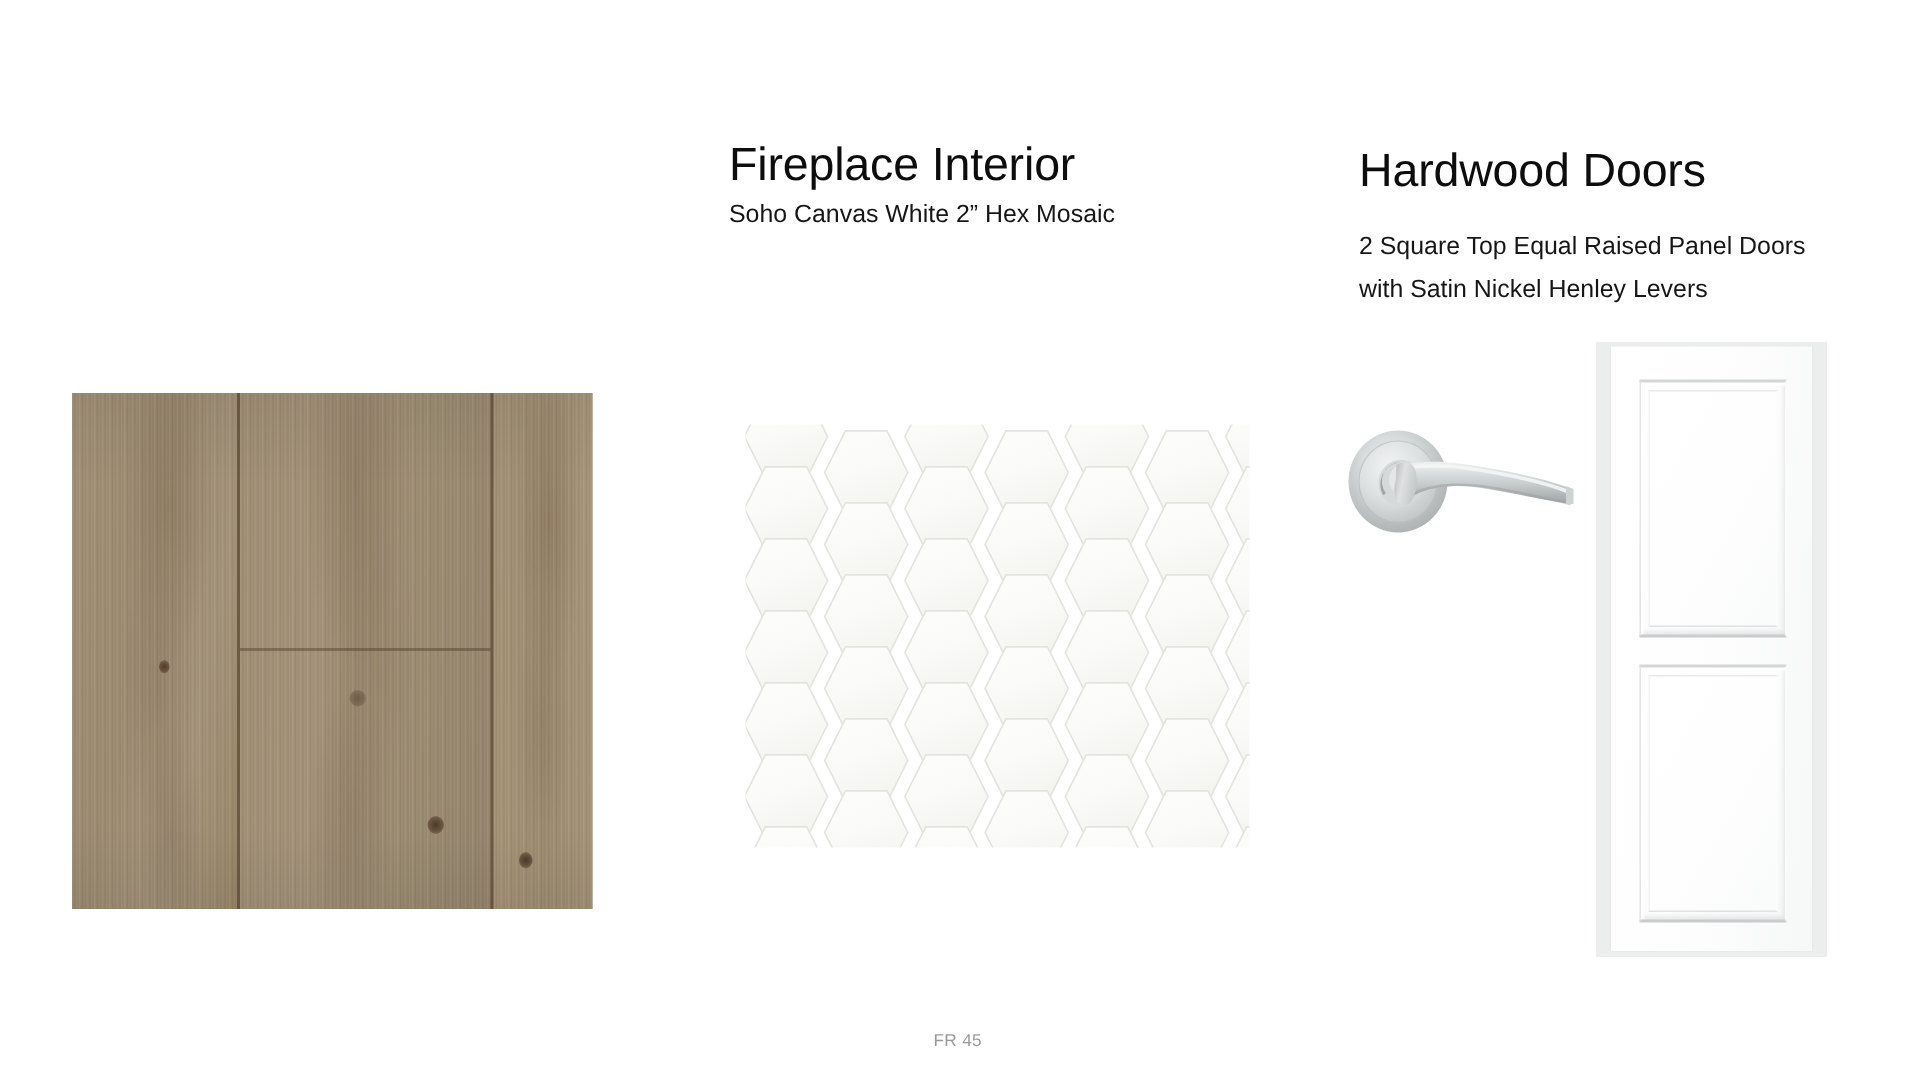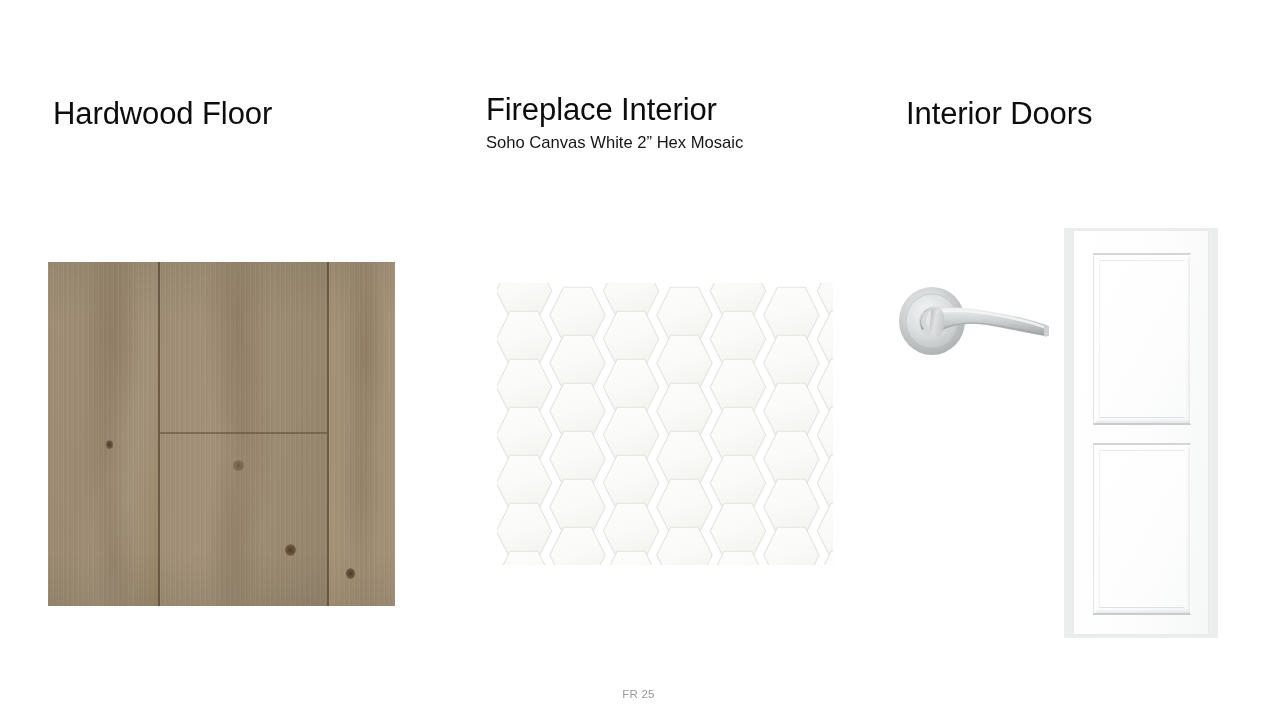--- a/index.html
+++ b/index.html
@@ -203,21 +203,20 @@
     color: #9a9a9a;
     letter-spacing: 0.2px;
   }
 </style>
 </head>
 <body>
 
 <div class="slide">
 
   <div class="column" id="col-hardwood">
-    <div class="col-heading">Hardwood Floor</div>
   </div>
 
   <div class="wood-swatch">
     <div class="plank plank-1"></div>
     <div class="plank plank-2"></div>
     <div class="plank plank-3"></div>
     <div class="plank-seam seam-v1"></div>
     <div class="plank-seam seam-v2"></div>
     <div class="plank-seam seam-h1"></div>
     <div class="knot knot-a"></div>
@@ -287,21 +286,22 @@
           <polygon points="375.63,104.00 361.77,131.71 334.06,131.71 320.20,104.00 334.06,76.29 361.77,76.29"></polygon>
           <polygon points="375.63,152.00 361.77,179.71 334.06,179.71 320.20,152.00 334.06,124.29 361.77,124.29"></polygon>
           <polygon points="375.63,200.00 361.77,227.71 334.06,227.71 320.20,200.00 334.06,172.29 361.77,172.29"></polygon>
           <polygon points="375.63,248.00 361.77,275.71 334.06,275.71 320.20,248.00 334.06,220.29 361.77,220.29"></polygon>
           <polygon points="375.63,296.00 361.77,323.71 334.06,323.71 320.20,296.00 334.06,268.29 361.77,268.29"></polygon>
         </g>
     </svg>
   </div>
 
   <div class="column" id="col-doors">
-    <div class="col-heading">Interior Doors</div>
+    <div class="col-heading">Hardwood Doors</div>
+    <div class="col-caption">2 Square Top Equal Raised Panel Doors with Satin Nickel Henley Levers</div>
   </div>
 
   <div class="lever">
     <svg viewBox="0 0 160 92" xmlns="http://www.w3.org/2000/svg">
       <defs>
         <radialGradient id="rosetteGrad" cx="42%" cy="34%" r="68%">
           <stop offset="0%" stop-color="#eceeef"></stop>
           <stop offset="42%" stop-color="#d8dbdc"></stop>
           <stop offset="74%" stop-color="#c0c3c4"></stop>
           <stop offset="100%" stop-color="#aeb2b3"></stop>
@@ -343,15 +343,15 @@
     </svg>
   </div>
 
   <div class="door-photo">
     <div class="door-slab">
       <div class="door-panel door-panel-top"></div>
       <div class="door-panel door-panel-bottom"></div>
     </div>
   </div>
 
-  <div class="footer-note">FR 25</div>
+  <div class="footer-note">FR 45</div>
 
 </div>
 
 </body></html>

